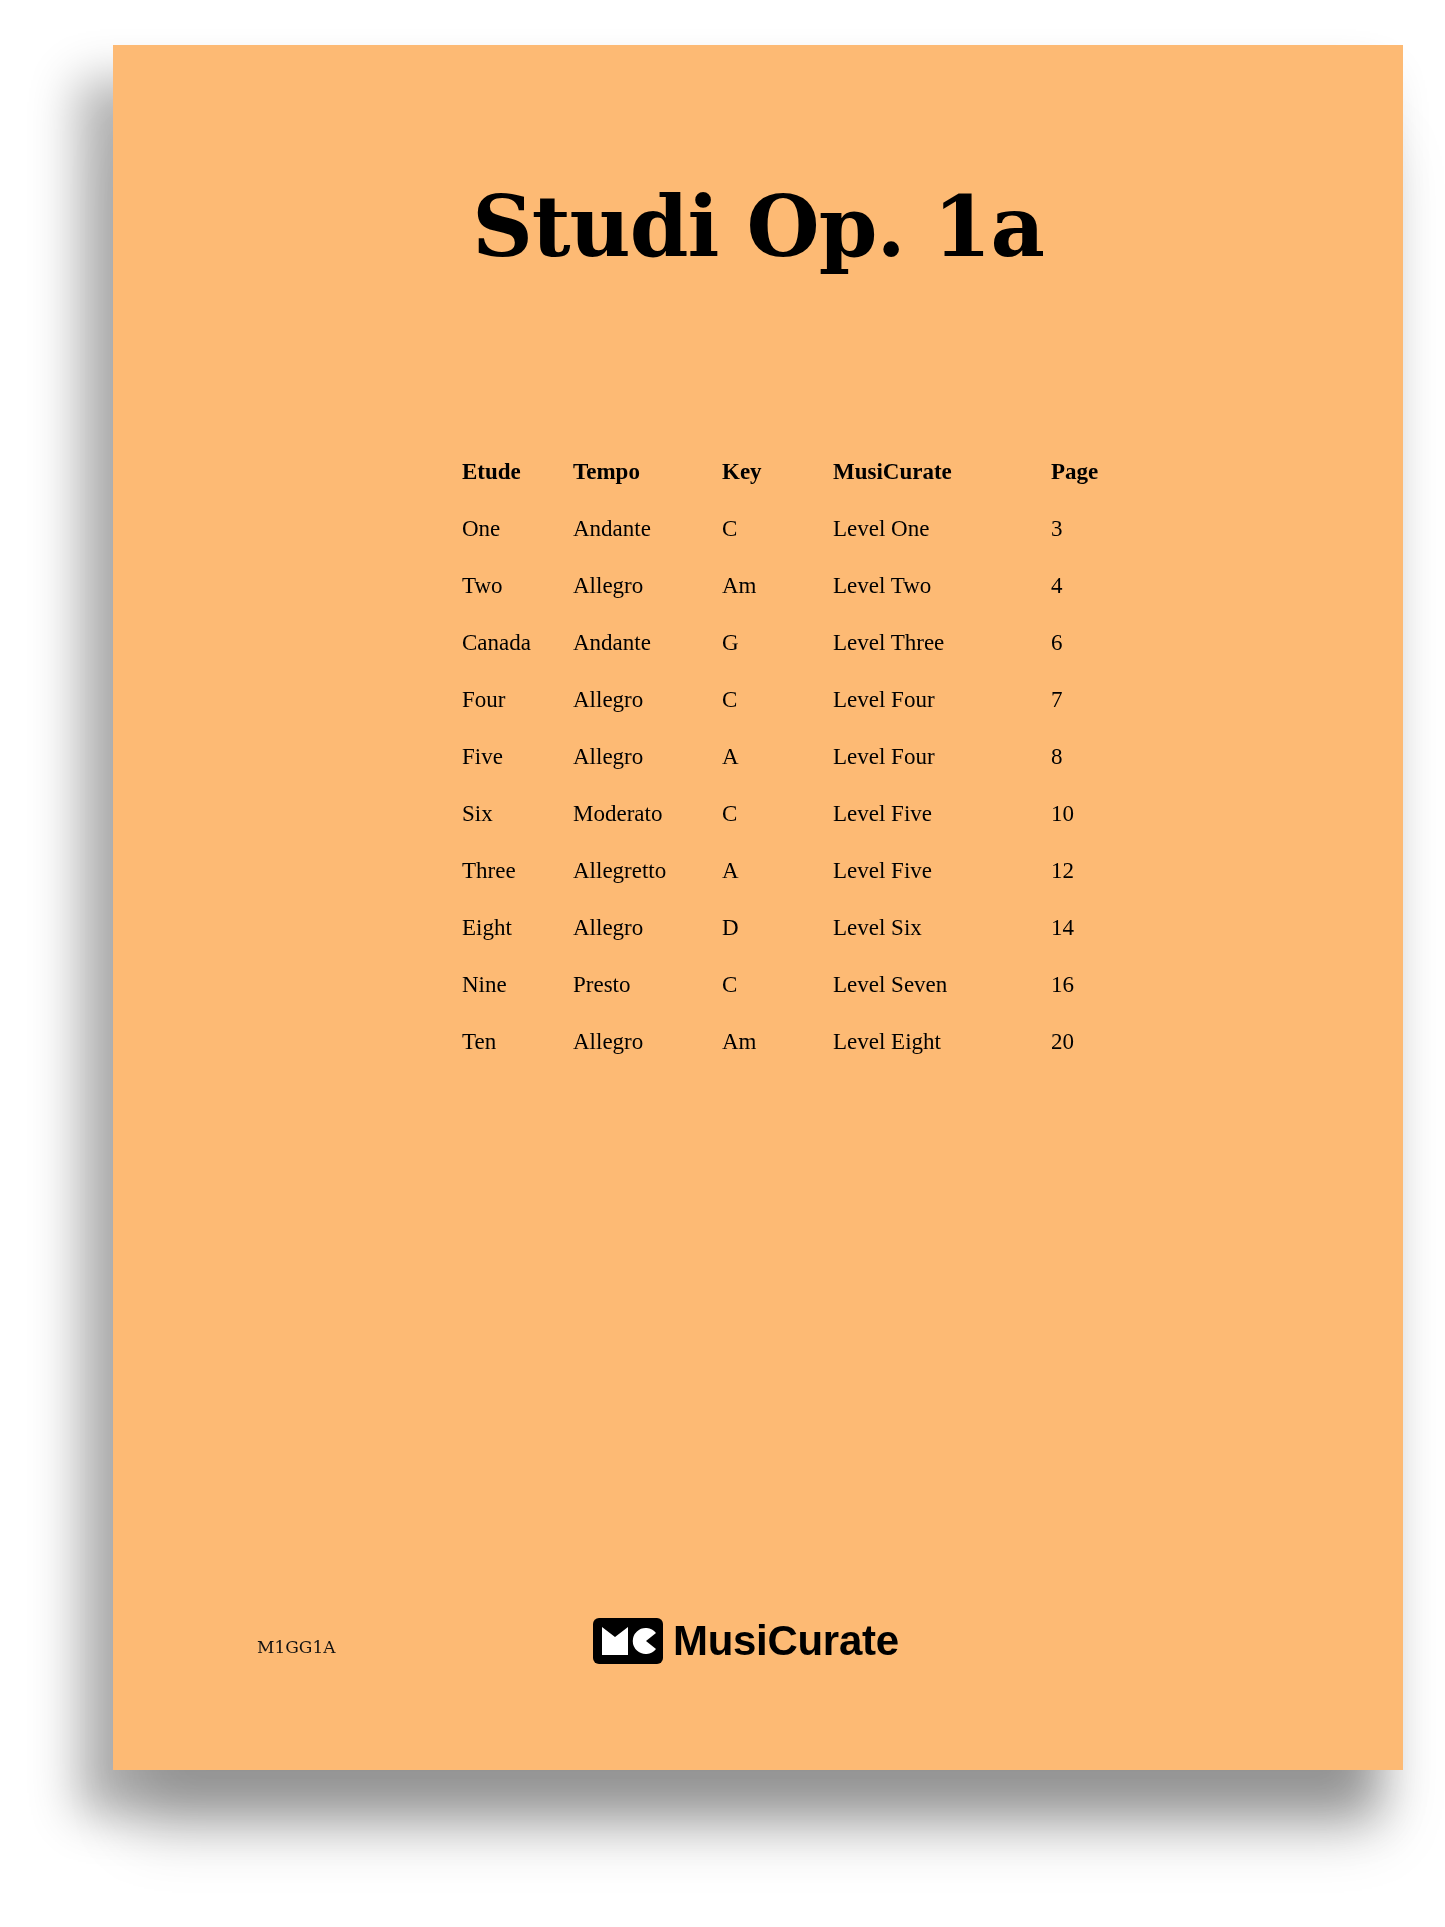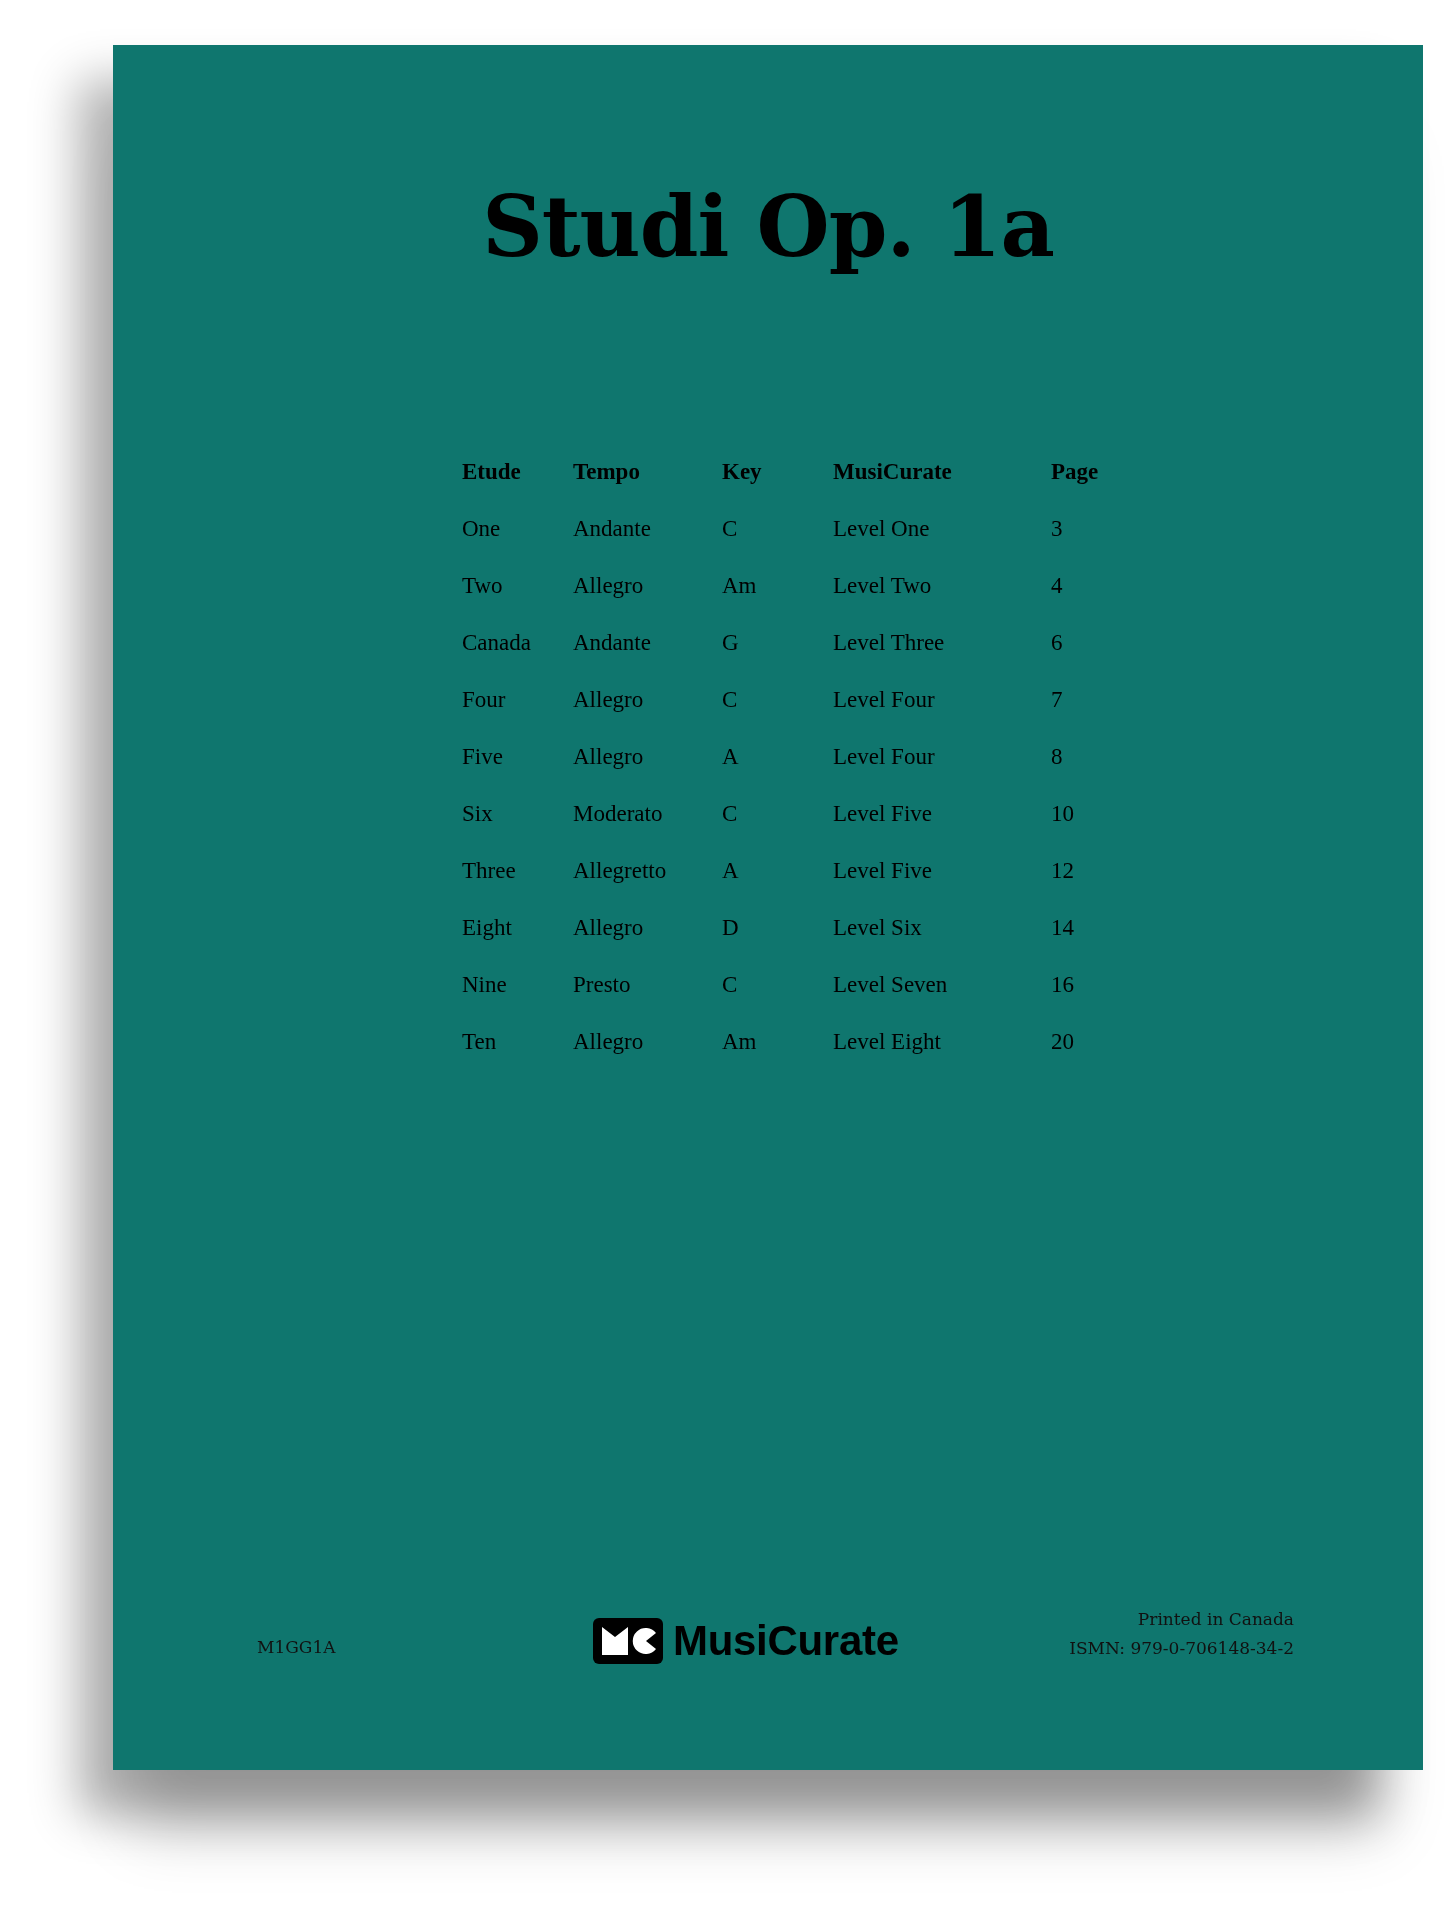--- a/index.html
+++ b/index.html
@@ -23,22 +23,21 @@
     box-shadow:
       -30px 40px 45px 5px rgba(0,0,0,0.30),
       0px 80px 60px -20px rgba(0,0,0,0.18);
   }
   .page {
     position: absolute;
     left: 113px;
     top: 45px;
     width: 1290px;
     height: 1725px;
-    background: #0f766e;
-    padding-left: 20px;
+    background: #fdba74;
   }
   .title {
     position: absolute;
     left: 0;
     width: 100%;
     top: 132px;
     text-align: center;
     font-family: "DejaVu Serif", serif;
     font-weight: bold;
     font-size: 84px;
@@ -223,18 +222,14 @@
     <svg class="logo-mark" viewBox="0 0 70 46" xmlns="http://www.w3.org/2000/svg">
       <rect x="0" y="0" width="70" height="46" rx="6" ry="6" fill="#000"></rect>
 
       <path d="M9 9 L22 19 L35 9 L35 37 L9 37 Z" fill="#fff"></path>
 
       <path d="M63 15 A13 13 0 1 0 63 31 L53 23 Z" fill="#fff"></path>
     </svg>
     <span class="logo-text">MusiCurate</span>
   </div>
 
-  <div class="footer-right">
-    <div>Printed in Canada</div>
-    <div>ISMN: 979-0-706148-34-2</div>
-  </div>
 
 </div>
 
 </body></html>

